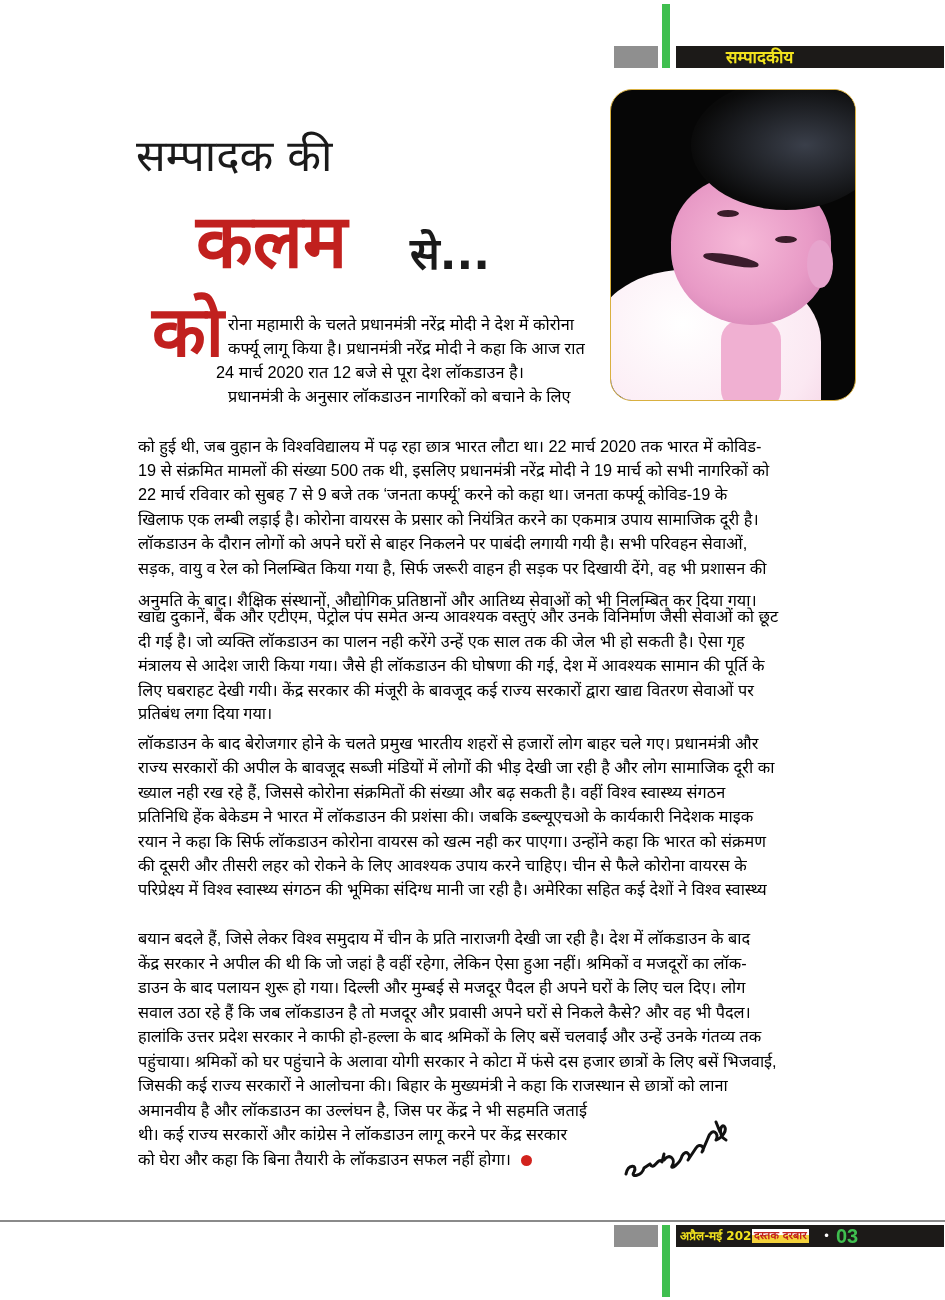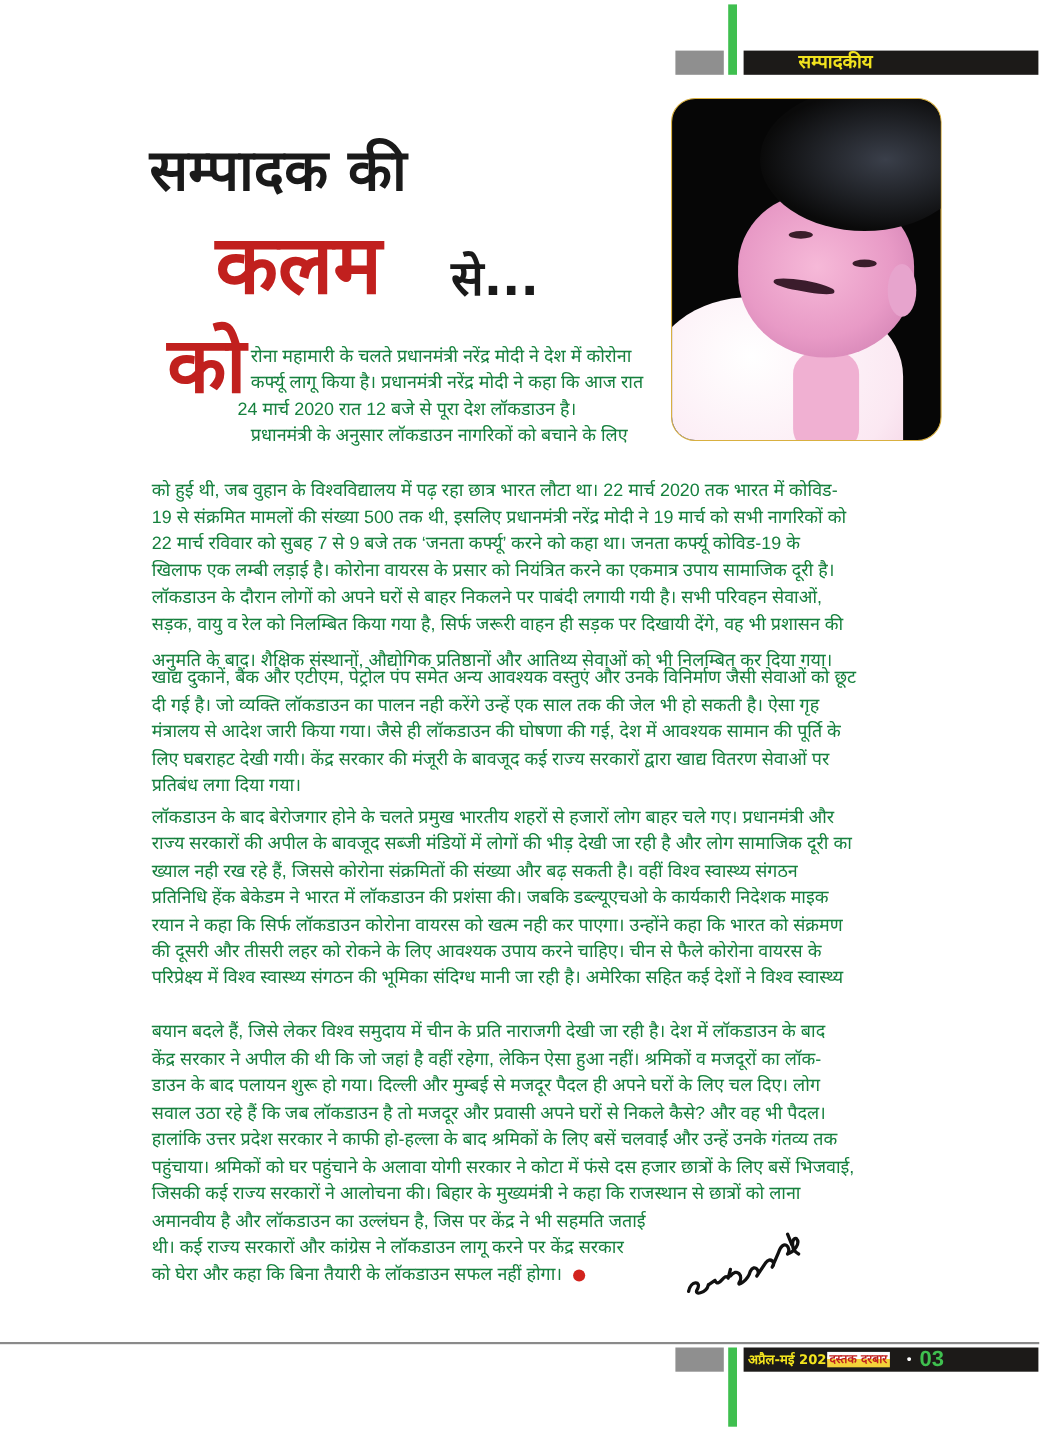--- a/index.html
+++ b/index.html
@@ -4,36 +4,36 @@
 <style>
   html,body{margin:0;padding:0;background:#ffffff;}
   body{width:945px;height:1300px;position:relative;overflow:hidden;font-family:"DejaVu Sans",sans-serif;color:#1a1a1a;}
   .abs{position:absolute;}
   
   .hdr-gray{left:614px;top:46px;width:44px;height:22px;background:#8f8f8f;}
   .hdr-green{left:662px;top:4px;width:8px;height:64px;background:#3fbf4f;}
   .hdr-black{left:676px;top:46px;width:268px;height:22px;background:#1c1a18;}
   .hdr-label{left:676px;top:46px;width:260px;height:36px;line-height:22px;text-align:left;padding-left:50px;box-sizing:border-box;color:#f2e31e;font-weight:bold;font-size:17px;}
   
-  .title1{left:136px;top:128px;font-size:52px;font-weight:bold;color:#1a1a1a;letter-spacing:0px;line-height:56px;}
+  .title1{left:136px;top:128px;font-size:44px;font-weight:normal;color:#1a1a1a;letter-spacing:0px;line-height:56px;}
   .title2{left:196px;top:196px;font-size:74px;font-weight:bold;color:#c1201e;line-height:90px;text-align:right;}
   .title3{left:410px;top:226px;font-size:44px;font-weight:bold;color:#1a1a1a;line-height:56px;}
   
   .photo{left:610px;top:89px;width:246px;height:312px;border:1.5px solid #d9b040;border-radius:22px;overflow:hidden;background:#060606;box-sizing:border-box;}
   .photo .hair{position:absolute;left:80px;top:-10px;width:190px;height:130px;border-radius:50%;background:radial-gradient(ellipse at 60% 50%,#3a3f4a 0%,#0a0a0a 70%);}
   .photo .face{position:absolute;left:60px;top:85px;width:160px;height:150px;border-radius:45% 45% 50% 50%;background:radial-gradient(ellipse at 45% 45%,#f6b9d8 0%,#e89ac6 55%,#c877ab 100%);}
   .photo .ear{position:absolute;left:196px;top:150px;width:26px;height:48px;border-radius:50%;background:#e7a4cd;}
   .photo .shirt{position:absolute;left:-20px;top:180px;width:230px;height:180px;border-radius:40% 40% 0 0;background:radial-gradient(ellipse at 40% 30%,#ffffff 0%,#fbe8f2 70%,#f2cfe2 100%);}
   .photo .neck{position:absolute;left:110px;top:230px;width:60px;height:90px;background:#f0b0d2;border-radius:20px;}
   .photo .eye1{position:absolute;left:106px;top:120px;width:22px;height:7px;background:#3a1d2a;border-radius:50%;}
   .photo .eye2{position:absolute;left:164px;top:146px;width:22px;height:7px;background:#3a1d2a;border-radius:50%;}
   .photo .mst{position:absolute;left:92px;top:165px;width:56px;height:10px;background:#3b1c2c;border-radius:50% 50% 40% 40%;transform:rotate(10deg);}
   
   .dropcap{left:152px;top:292px;font-size:70px;font-weight:bold;color:#c1201e;line-height:80px;}
-  .body-text{font-family:"Liberation Sans",sans-serif;font-size:16.3px;color:#15803d;line-height:24.2px;white-space:nowrap;}
+  .body-text{font-family:"Liberation Sans",sans-serif;font-size:16.3px;color:#000000;line-height:24.2px;white-space:nowrap;}
   .line{position:absolute;}
   .bullet{display:inline-block;width:11px;height:11px;border-radius:50%;background:#d2231d;margin-left:10px;vertical-align:-1px;}
   .signature{left:620px;top:1112px;width:120px;height:70px;}
   
   .ftr-rule{left:0;top:1220px;width:945px;height:2px;background:#8a8a8a;}
   .ftr-gray{left:614px;top:1225px;width:44px;height:22px;background:#8f8f8f;}
   .ftr-green{left:662px;top:1225px;width:8px;height:72px;background:#3fbf4f;}
   .ftr-black{left:676px;top:1225px;width:268px;height:22px;background:#1c1a18;}
   .ftr-date{left:680px;top:1225px;height:22px;line-height:22px;color:#f2e31e;font-weight:bold;font-size:12px;}
   .ftr-mag{left:752px;top:1229px;height:14px;line-height:14px;padding:0 2px;background:linear-gradient(#ffffff 0 45%,#f4d23a 45% 100%);font-size:11px;font-weight:bold;color:#c1201e;}
@@ -74,21 +74,21 @@
   <div class="line" style="left:138px;top:458px;">19 से संक्रमित मामलों की संख्या 500 तक थी, इसलिए प्रधानमंत्री नरेंद्र मोदी ने 19 मार्च को सभी नागरिकों को</div>
   <div class="line" style="left:138px;top:482px;">22 मार्च रविवार को सुबह 7 से 9 बजे तक ‘जनता कर्फ्यू’ करने को कहा था। जनता कर्फ्यू कोविड-19 के</div>
   <div class="line" style="left:138px;top:507px;">खिलाफ एक लम्बी लड़ाई है। कोरोना वायरस के प्रसार को नियंत्रित करने का एकमात्र उपाय सामाजिक दूरी है।</div>
   <div class="line" style="left:138px;top:531px;">लॉकडाउन के दौरान लोगों को अपने घरों से बाहर निकलने पर पाबंदी लगायी गयी है। सभी परिवहन सेवाओं,</div>
   <div class="line" style="left:138px;top:556px;">सड़क, वायु व रेल को निलम्बित किया गया है, सिर्फ जरूरी वाहन ही सड़क पर दिखायी देंगे, वह भी प्रशासन की</div>
   <div class="line" style="left:138px;top:588px;">अनुमति के बाद। शैक्षिक संस्थानों, औद्योगिक प्रतिष्ठानों और आतिथ्य सेवाओं को भी निलम्बित कर दिया गया।</div>
   <div class="line" style="left:138px;top:604px;">खाद्य दुकानें, बैंक और एटीएम, पेट्रोल पंप समेत अन्य आवश्यक वस्तुएं और उनके विनिर्माण जैसी सेवाओं को छूट</div>
   <div class="line" style="left:138px;top:629px;">दी गई है। जो व्यक्ति लॉकडाउन का पालन नही करेंगे उन्हें एक साल तक की जेल भी हो सकती है। ऐसा गृह</div>
   <div class="line" style="left:138px;top:653px;">मंत्रालय से आदेश जारी किया गया। जैसे ही लॉकडाउन की घोषणा की गई, देश में आवश्यक सामान की पूर्ति के</div>
   <div class="line" style="left:138px;top:678px;">लिए घबराहट देखी गयी। केंद्र सरकार की मंजूरी के बावजूद कई राज्य सरकारों द्वारा खाद्य वितरण सेवाओं पर</div>
-  <div class="line" style="left:138px;top:702px;">प्रतिबंध लगा दिया गया।</div>
+  <div class="line" style="left:138px;top:702px;font-family:Liberation Serif, serif;">प्रतिबंध लगा दिया गया।</div>
   <div class="line" style="left:138px;top:731px;">लॉकडाउन के बाद बेरोजगार होने के चलते प्रमुख भारतीय शहरों से हजारों लोग बाहर चले गए। प्रधानमंत्री और</div>
   <div class="line" style="left:138px;top:755px;">राज्य सरकारों की अपील के बावजूद सब्जी मंडियों में लोगों की भीड़ देखी जा रही है और लोग सामाजिक दूरी का</div>
   <div class="line" style="left:138px;top:780px;">ख्याल नही रख रहे हैं, जिससे कोरोना संक्रमितों की संख्या और बढ़ सकती है। वहीं विश्व स्वास्थ्य संगठन</div>
   <div class="line" style="left:138px;top:804px;">प्रतिनिधि हेंक बेकेडम ने भारत में लॉकडाउन की प्रशंसा की। जबकि डब्ल्यूएचओ के कार्यकारी निदेशक माइक</div>
   <div class="line" style="left:138px;top:829px;">रयान ने कहा कि सिर्फ लॉकडाउन कोरोना वायरस को खत्म नही कर पाएगा। उन्होंने कहा कि भारत को संक्रमण</div>
   <div class="line" style="left:138px;top:853px;">की दूसरी और तीसरी लहर को रोकने के लिए आवश्यक उपाय करने चाहिए। चीन से फैले कोरोना वायरस के</div>
   <div class="line" style="left:138px;top:877px;">परिप्रेक्ष्य में विश्व स्वास्थ्य संगठन की भूमिका संदिग्ध मानी जा रही है। अमेरिका सहित कई देशों ने विश्व स्वास्थ्य</div>
   <div class="line" style="left:138px;top:926px;">बयान बदले हैं, जिसे लेकर विश्व समुदाय में चीन के प्रति नाराजगी देखी जा रही है। देश में लॉकडाउन के बाद</div>
   <div class="line" style="left:138px;top:951px;">केंद्र सरकार ने अपील की थी कि जो जहां है वहीं रहेगा, लेकिन ऐसा हुआ नहीं। श्रमिकों व मजदूरों का लॉक-</div>
   <div class="line" style="left:138px;top:975px;">डाउन के बाद पलायन शुरू हो गया। दिल्ली और मुम्बई से मजदूर पैदल ही अपने घरों के लिए चल दिए। लोग</div>

